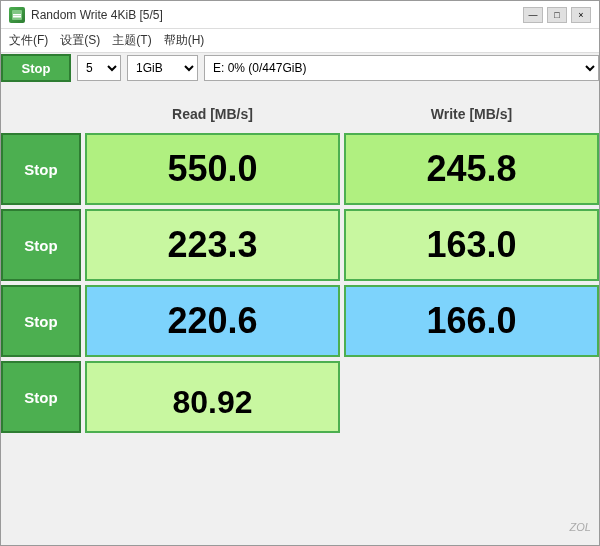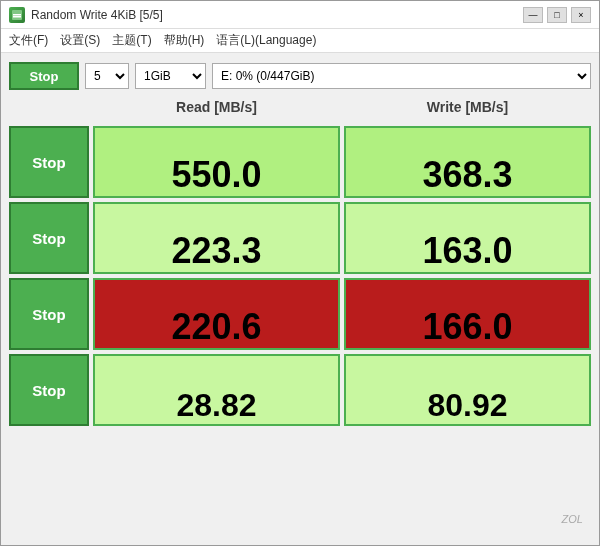--- a/index.html
+++ b/index.html
@@ -70,24 +70,23 @@
       height: 24px;
       text-align: center;
     }
     .menu-item {
       font-size: 12px;
       color: #333;
       cursor: pointer;
     }
     .main-content {
       flex: 1;
-      padding: 8px;
       display: flex;
       flex-direction: column;
-      gap: 1px;
+      gap: 16px;
     }
     .toolbar {
       display: flex;
       align-items: center;
       gap: 6px;
       height: 30px;
     }
     .stop-btn-top {
       background: #4caf50;
       color: #fff;
@@ -141,36 +140,36 @@
       cursor: pointer;
       display: flex;
       align-items: center;
       justify-content: center;
       height: 100%;
     }
     .data-cell {
       background: #c8f7a0;
       border: 2px solid #4caf50;
       display: flex;
-      align-items: flex-end;
+      align-items: center;
       justify-content: center;
     }
     .data-value {
       font-size: 36px;
       font-weight: bold;
       color: #000;
     }
     .data-row:nth-child(2) .data-cell {
       background: #b0f080;
     }
     .data-row:nth-child(3) .data-cell {
       background: #c8f7a0;
     }
     .data-row:nth-child(4) .data-cell {
-      background: #b91c1c;
+      background: #7dd3fc;
     }
     .data-row:nth-child(5) .data-cell {
       background: #c8f7a0;
     }
     .footer {
       height: 24px;
       display: flex;
       align-items: flex-start;
       justify-content: flex-end;
       padding: 0 8px;
@@ -202,21 +201,20 @@
       <button class="win-btn">□</button>
       <button class="win-btn">×</button>
     </div>
   </div>
 
   <div class="menu-bar">
     <span class="menu-item">文件(F)</span>
     <span class="menu-item">设置(S)</span>
     <span class="menu-item">主题(T)</span>
     <span class="menu-item">帮助(H)</span>
-    <span class="menu-item">语言(L)(Language)</span>
   </div>
 
   <div class="main-content">
 
     <div class="toolbar">
       <button class="stop-btn-top">Stop</button>
       <select>
         <option>5</option>
         <option>1</option>
         <option>3</option>
@@ -239,21 +237,21 @@
         <div class="col-header">Read [MB/s]</div>
         <div class="col-header">Write [MB/s]</div>
       </div>
 
       <div class="data-row">
         <button class="stop-btn">Stop</button>
         <div class="data-cell">
           <span class="data-value">550.0</span>
         </div>
         <div class="data-cell">
-          <span class="data-value">368.3</span>
+          <span class="data-value">245.8</span>
         </div>
       </div>
 
       <div class="data-row">
         <button class="stop-btn">Stop</button>
         <div class="data-cell">
           <span class="data-value">223.3</span>
         </div>
         <div class="data-cell">
           <span class="data-value">163.0</span>
@@ -265,23 +263,20 @@
         <div class="data-cell">
           <span class="data-value">220.6</span>
         </div>
         <div class="data-cell">
           <span class="data-value">166.0</span>
         </div>
       </div>
 
       <div class="data-row">
         <button class="stop-btn">Stop</button>
-        <div class="data-cell">
-          <span class="data-value" style="font-size:32px;">28.82</span>
-        </div>
         <div class="data-cell">
           <span class="data-value" style="font-size:32px;margin-top:10px;">80.92</span>
         </div>
       </div>
     </div>
 
     <div class="footer">
       <span class="watermark">ZOL</span>
     </div>
   </div>

